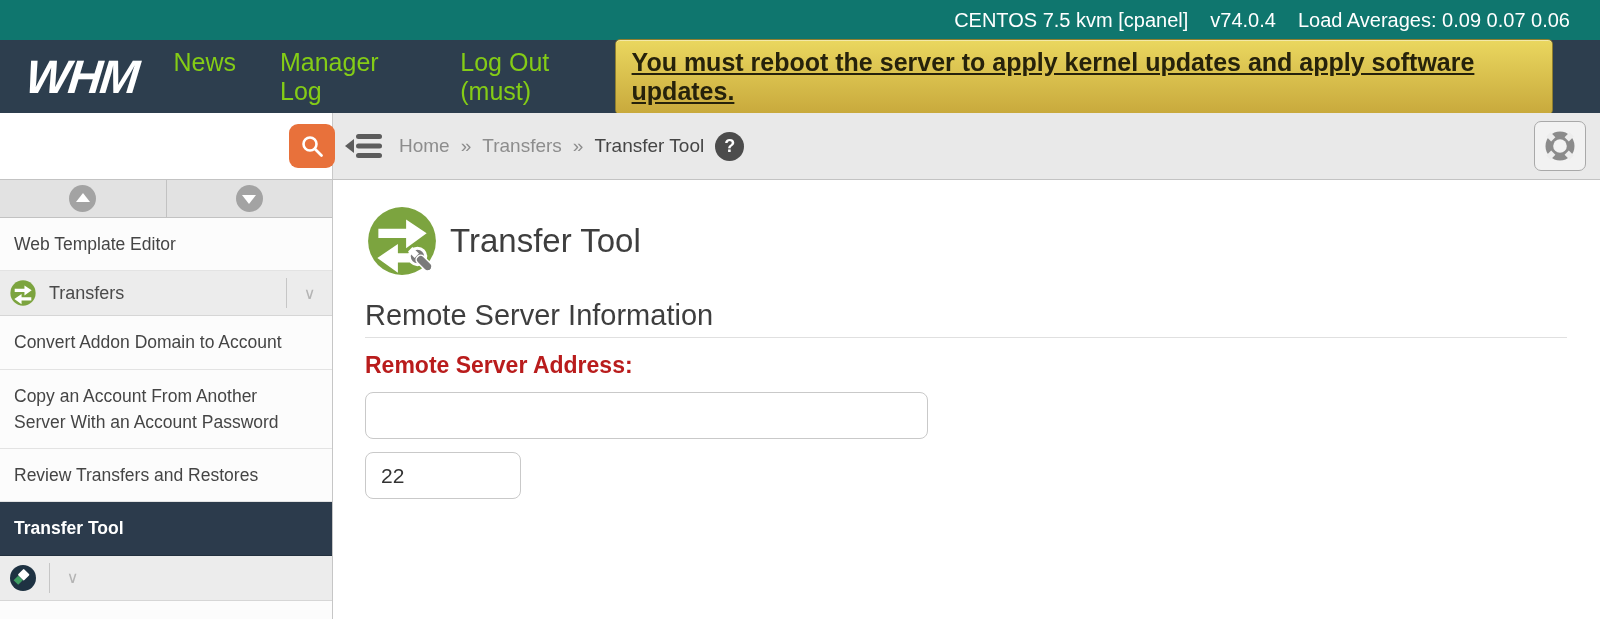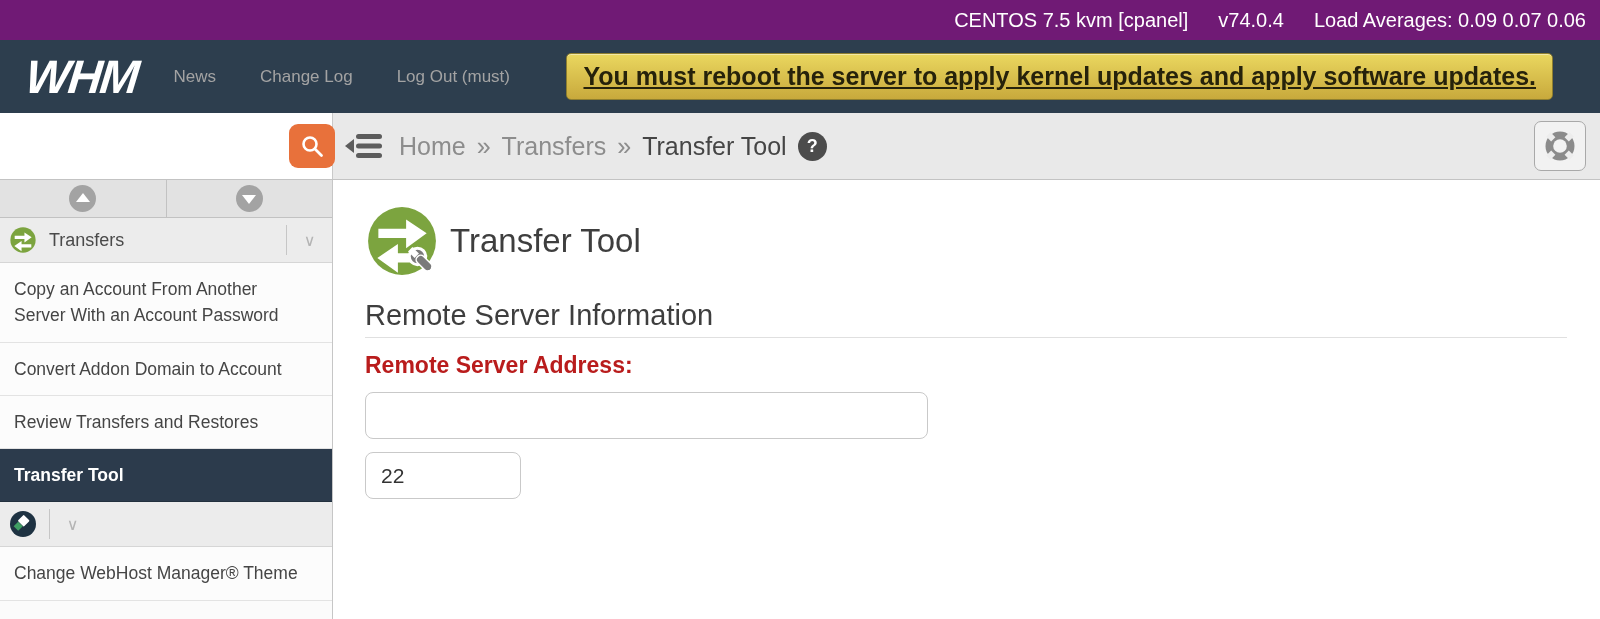--- a/index.html
+++ b/index.html
@@ -1,43 +1,43 @@
 <!DOCTYPE html>
 <html><head>
 <meta charset="utf-8">
 <style>
   * { margin:0; padding:0; box-sizing:border-box; }
   html,body { width:1600px; height:619px; overflow:hidden; }
   body { font-family:"Liberation Sans","DejaVu Sans",sans-serif; background:#fff; }
   .app { width:1600px; height:619px; display:flex; flex-direction:column; }
 
   
-  .topstrip { height:40px; background:#701a75; display:flex; justify-content:flex-end;
-              align-items:center; gap:30px; padding-right:14px; color:#fff; font-size:20px; }
+  .topstrip { height:40px; background:#0f766e; display:flex; justify-content:flex-end;
+              align-items:center; gap:22px; padding-right:30px; color:#fff; font-size:20px; }
   .navrow { height:73px; background:#2d3e4e; display:flex; align-items:center; }
   .whm-logo { color:#fff; font-size:47px; font-weight:800; font-style:italic;
               letter-spacing:-2px; margin-left:26px; transform:skewX(-6deg); }
   .navlinks { display:flex; gap:44px; margin-left:36px; }
-  .navlinks a { color:#a3a3a3; font-size:17px; text-decoration:none; cursor:pointer; }
+  .navlinks a { color:#84cc16; font-size:25px; text-decoration:none; cursor:pointer; }
   .banner { margin-left:auto; margin-right:47px; display:block; padding:8px 16px;
             background:linear-gradient(#ead75f,#c8a93c); border:1px solid #8e7e2f;
             border-radius:5px; box-shadow:inset 0 1px 0 rgba(255,255,255,.45);
             color:#26220b; font-size:25px; font-weight:600; text-decoration:underline; cursor:pointer; }
 
   
   .toolbar { height:67px; background:#e9e9e9; border-bottom:1px solid #c3c3c3;
              display:flex; align-items:center; }
   .searchwrap { width:333px; height:100%; background:#fff; border-right:1px solid #c9c9c9;
                 display:flex; align-items:center; flex:none; }
   .searchwrap input { flex:1; border:none; outline:none; height:100%; font-size:20px;
                       padding:0 12px; font-family:inherit; color:#333; }
   .searchbtn { width:46px; height:44px; background:#e8713b; border:none; border-radius:9px;
                margin-right:5px; display:flex; align-items:center; justify-content:center; cursor:pointer; flex:none; }
   .collapsebtn { margin-left:12px; cursor:pointer; display:flex; align-items:center; flex:none; }
-  .breadcrumb { display:flex; align-items:center; gap:11px; margin-left:16px; font-size:25px; }
+  .breadcrumb { display:flex; align-items:center; gap:11px; margin-left:16px; font-size:19px; }
   .bc-link { color:#8d8d8d; cursor:pointer; }
   .bc-sep { color:#8d8d8d; }
   .bc-cur { color:#454545; }
   .helpdot { width:29px; height:29px; border-radius:50%; background:#4c4c4c; color:#fff;
              font-size:18px; font-weight:700; display:flex; align-items:center;
              justify-content:center; margin-left:11px; cursor:pointer; flex:none; }
   .supportbtn { margin-left:auto; margin-right:14px; width:52px; height:50px; background:#f2f2f2;
                 border:1px solid #a9a9a9; border-radius:7px; display:flex; align-items:center;
                 justify-content:center; cursor:pointer; flex:none; }
 
@@ -85,21 +85,21 @@
   <div class="topstrip">
     <span>CENTOS 7.5 kvm [cpanel]</span>
     <span>v74.0.4</span>
     <span>Load Averages: 0.09 0.07 0.06</span>
   </div>
 
   <div class="navrow">
     <div class="whm-logo">WHM</div>
     <div class="navlinks">
       <a>News</a>
-      <a>Change Log</a>
+      <a>Manager Log</a>
       <a>Log Out (must)</a>
     </div>
     <a class="banner">You must reboot the server to apply kernel updates and apply software updates.</a>
   </div>
 
   <div class="toolbar">
     <div class="searchwrap">
       <input type="text" placeholder="" style="">
       <button class="searchbtn">
         <span style="display:flex;">
@@ -153,36 +153,37 @@
               <span class="tri-up"></span>
             </span>
         </div>
         <div class="scrollcell">
           <span class="scrollcircle">
               <span class="tri-down"></span>
             </span>
         </div>
       </div>
 
+      <div class="side-link">Web Template Editor</div>
 
       <div class="side-group">
         <span class="gicon">
           <svg width="26" height="26" viewBox="0 0 72 72">
             <circle cx="36" cy="36" r="35" fill="#7ca43f"></circle>
             <polygon points="13,24 40,24 40,15 60,28.5 40,43 40,33 13,33" fill="#fff"></polygon>
             <polygon points="59,48 32,48 32,39 12,52.5 32,67 32,57 59,57" fill="#fff"></polygon>
           </svg>
         </span>
         <span class="glabel">Transfers</span>
         <span class="gdivider"></span>
         <span class="gchev">∨</span>
       </div>
 
+      <div class="side-link">Convert Addon Domain to Account</div>
       <div class="side-link">Copy an Account From Another Server With an Account Password</div>
-      <div class="side-link">Convert Addon Domain to Account</div>
       <div class="side-link">Review Transfers and Restores</div>
       <div class="side-link selected">Transfer Tool</div>
 
       <div class="side-group">
         <span class="gicon">
           <svg width="26" height="26" viewBox="0 0 26 26">
             <circle cx="13" cy="13" r="13" fill="#1e3242"></circle>
             <rect x="9.5" y="5.5" width="8.5" height="8.5" rx="1" transform="rotate(45 13.7 9.7)" fill="#fff"></rect>
             <rect x="5" y="12" width="6.5" height="6.5" transform="rotate(45 8.2 15.2)" fill="#3f9e63"></rect>
           </svg>

